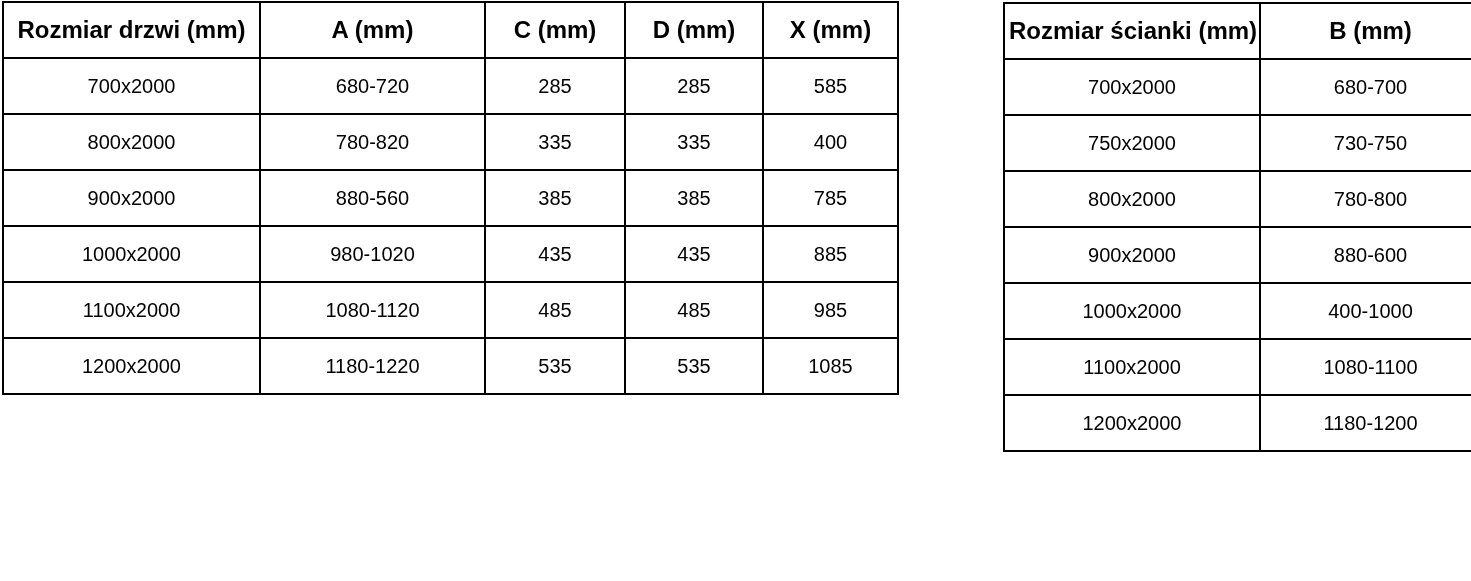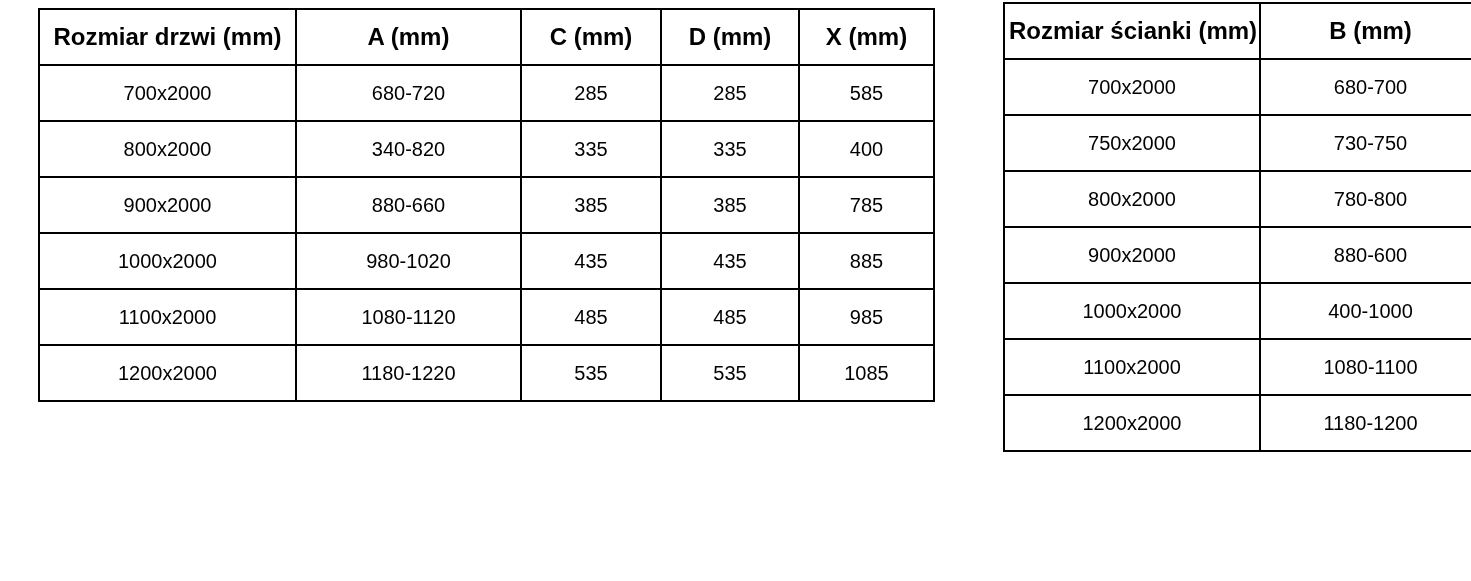--- a/index.html
+++ b/index.html
@@ -15,21 +15,21 @@
     font-family: "Liberation Sans", sans-serif;
     color: #000000;
     overflow: hidden;
   }
   table.spec-table {
     position: absolute;
     border-collapse: collapse;
     table-layout: fixed;
     background: #ffffff;
   }
-  table.doors-table { left: 2px; top: 8px; width: 895px; margin-left: 36px; }
+  table.doors-table { left: 2px; top: 1px; width: 895px; }
   table.walls-table { left: 991px; top: 2px; width: 477px; margin-left: 12px; }
   .spec-table th,
   .spec-table td {
     border: 2px solid #000000;
     height: 54px;
     text-align: center;
     vertical-align: middle;
     padding: 0 4px;
     white-space: nowrap;
     overflow: hidden;
@@ -68,28 +68,28 @@
     <tbody>
       <tr>
         <td>700x2000</td>
         <td>680-720</td>
         <td>285</td>
         <td>285</td>
         <td>585</td>
       </tr>
       <tr>
         <td>800x2000</td>
-        <td>340-820</td>
+        <td>780-820</td>
         <td>335</td>
         <td>335</td>
         <td>400</td>
       </tr>
       <tr>
         <td>900x2000</td>
-        <td>880-660</td>
+        <td>880-560</td>
         <td>385</td>
         <td>385</td>
         <td>785</td>
       </tr>
       <tr>
         <td>1000x2000</td>
         <td>980-1020</td>
         <td>435</td>
         <td>435</td>
         <td>885</td>

